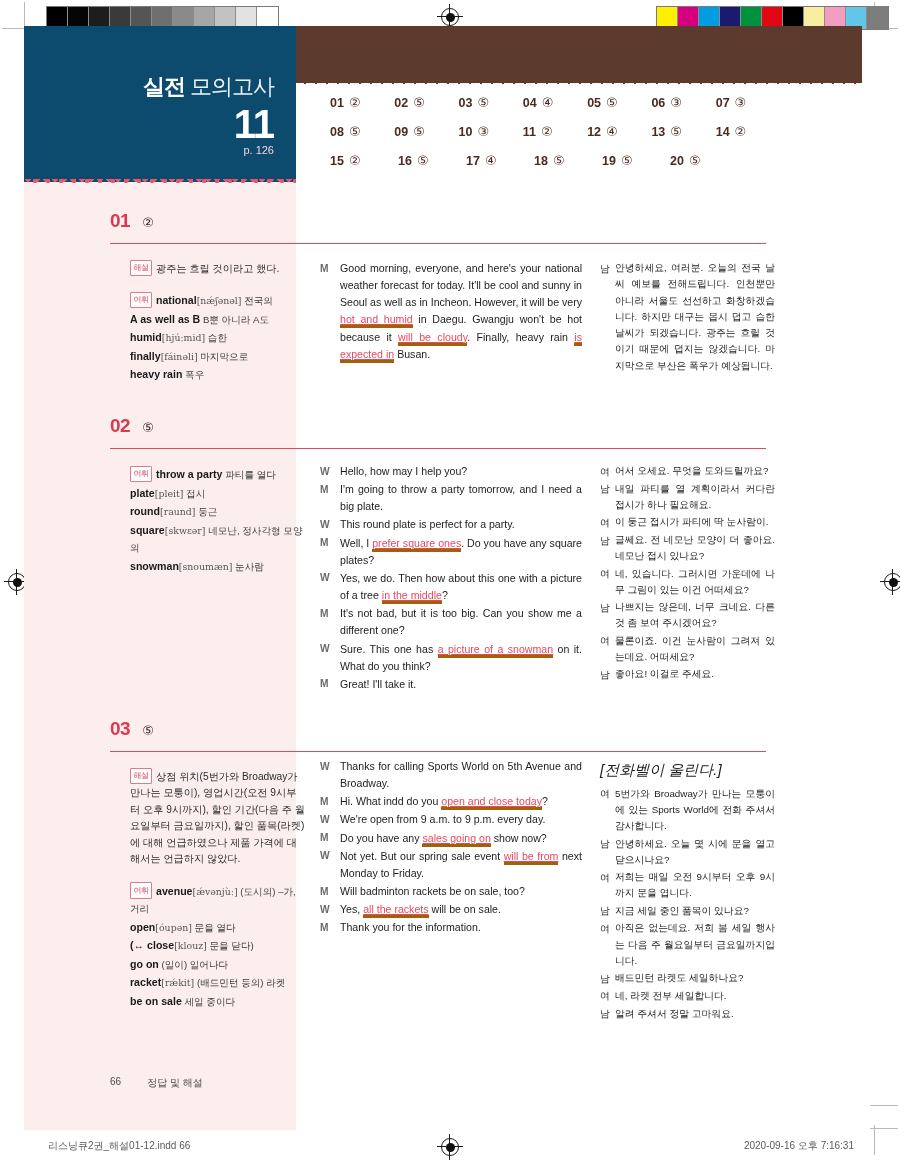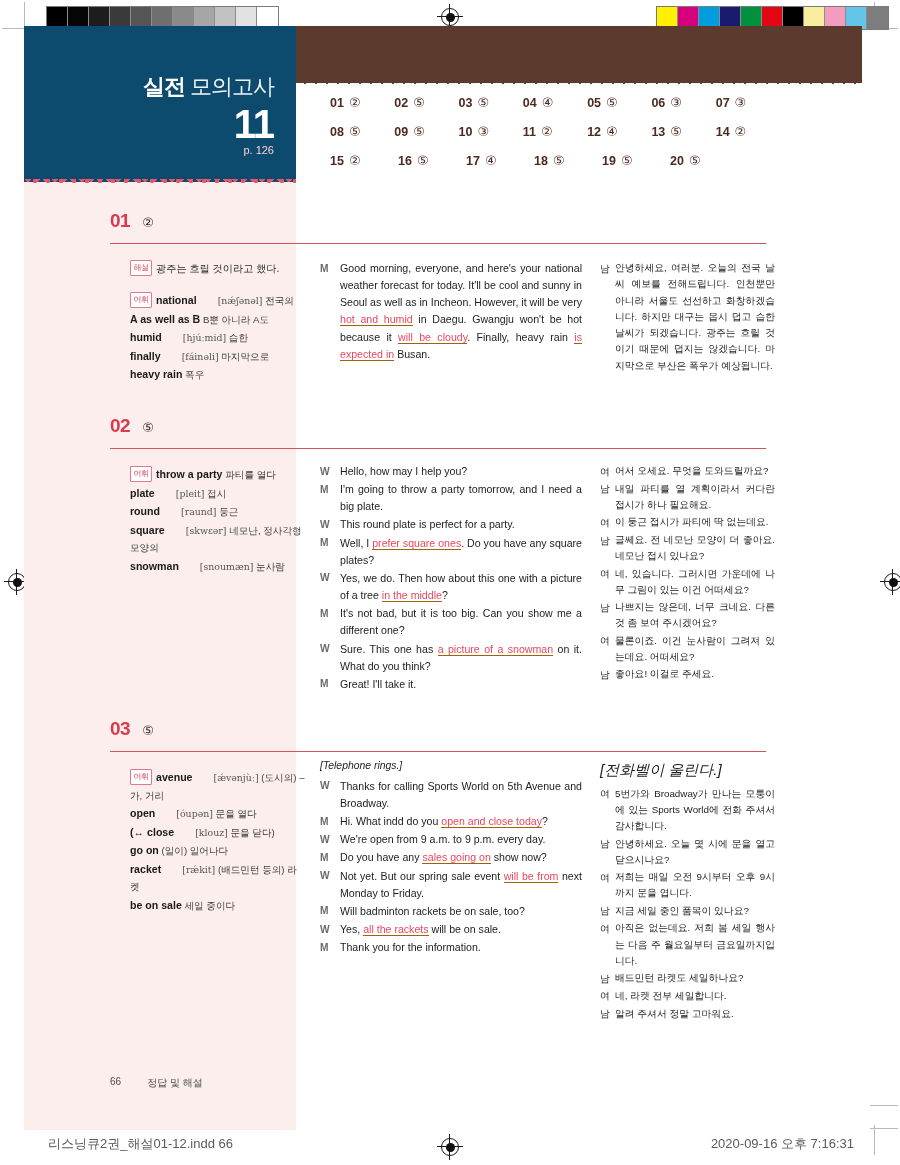--- a/index.html
+++ b/index.html
@@ -66,42 +66,42 @@
   .q-rule{position:absolute;left:110px;right:134px;top:33px;height:1.3px;background:#d8505f;}
 
   
   .expl{position:absolute;left:110px;top:50px;width:175px;font-size:10.2px;color:#2b2b2b;line-height:1.62;margin-left:20px;}
   .badge{display:inline-block;border:1px solid #e2798a;color:#d4465c;background:#fff;
          font-size:8px;padding:0.5px 2.5px;border-radius:1px;margin-right:4px;
          vertical-align:2px;letter-spacing:-.5px;}
   .expl .para{margin:0 0 14px 0;}
   .vocab{margin:0;line-height:1.72;}
   .vocab .w{font-weight:bold;color:#1a1a1a;font-size:10.6px;}
-  .vocab .ipa{font-family:"DejaVu Serif",serif;font-size:9.4px;color:#555;padding-left:21px;}
+  .vocab .ipa{font-family:"DejaVu Serif",serif;font-size:9.4px;color:#555;}
   .vocab .kr{color:#3a3a3a;font-size:9.6px;}
 
   
   .script{position:absolute;left:320px;width:262px;font-size:10.6px;color:#1c1c1c;line-height:1.62;}
   .line{display:flex;margin-bottom:1px;}
   .spk{width:20px;flex:0 0 20px;font-weight:bold;color:#6c6c6c;font-size:10.2px;padding-top:.5px;}
   .txt{flex:1;text-align:justify;}
   .stage{font-style:italic;margin-bottom:3px;font-size:10.4px;}
-  .hl{color:#e8485e;border-bottom:1px solid #a16207;}
+  .hl{color:#e8485e;border-bottom:3px solid #a16207;text-decoration:underline;}
 
   
   .trans{position:absolute;left:600px;width:175px;font-size:9.8px;color:#1c1c1c;line-height:1.66;}
   .trans .line{margin-bottom:1px;}
   .trans .spk{width:15px;flex:0 0 15px;color:#1c1c1c;font-weight:normal;font-size:9.8px;}
   .trans .stage{font-size:15px;}
 
   
   #page-footer{position:absolute;left:110px;bottom:75px;display:flex;gap:26px;
                font-size:10px;color:#4a4a4a;}
   #page-footer .pno{font-weight:normal;}
-  .imprint{position:absolute;bottom:12px;font-size:13px;color:#5a5a5a;}
+  .imprint{position:absolute;bottom:12px;font-size:10px;color:#5a5a5a;}
   #imprint-left{left:48px;}
   #imprint-right{right:46px;}
 </style>
 </head>
 <body>
 
 <div class="page">
 
   <div class="crop-v" style="left:24px;top:2px;height:28px;"></div>
   <div class="crop-v" style="left:874px;top:2px;height:28px;"></div>
@@ -339,21 +339,21 @@
         <div class="line">
           <div class="spk">여</div>
           <div class="txt">어서 오세요. 무엇을 도와드릴까요?</div>
         </div>
         <div class="line">
           <div class="spk">남</div>
           <div class="txt">내일 파티를 열 계획이라서 커다란 접시가 하나 필요해요.</div>
         </div>
         <div class="line">
           <div class="spk">여</div>
-          <div class="txt">이 둥근 접시가 파티에 딱 없는데요.</div>
+          <div class="txt">이 둥근 접시가 파티에 딱 눈사람이.</div>
         </div>
         <div class="line">
           <div class="spk">남</div>
           <div class="txt">글쎄요. 전 네모난 모양이 더 좋아요. 네모난 접시 있나요?</div>
         </div>
         <div class="line">
           <div class="spk">여</div>
           <div class="txt">네, 있습니다. 그러시면 가운데에 나무 그림이 있는 이건 어떠세요?</div>
         </div>
         <div class="line">
@@ -371,24 +371,26 @@
       </div>
   </div>
 
   <div class="q" style="top:718px;">
     <div class="q-head">
       <span class="q-num">03</span>
       <span class="q-ans">⑤</span>
     </div>
     <div class="q-rule"></div>
     <div class="expl">
+      <p class="para">
+        <span class="badge">해설</span><span>상점 위치(5번가와 Broadway가 만나는 모퉁이), 영업시간(오전 9시부터 오후 9시까지), 할인 기간(다음 주 월요일부터 금요일까지), 할인 품목(라켓)에 대해 언급하였으나 제품 가격에 대해서는 언급하지 않았다.</span>
+      </p>
       <div class="vocab" id="q3-vocab"><span class="badge">어휘</span><span class="w">avenue</span><span class="ipa">[ǽvənjùː]</span><span class="kr"> (도시의) –가, 거리</span><br><span class="w">open</span><span class="ipa">[óupən]</span><span class="kr"> 문을 열다</span><br><span class="w">(↔ close</span><span class="ipa">[klouz]</span><span class="kr"> 문을 닫다)</span><br><span class="w">go on</span><span class="kr"> (일이) 일어나다</span><br><span class="w">racket</span><span class="ipa">[rǽkit]</span><span class="kr"> (배드민턴 등의) 라켓</span><br><span class="w">be on sale</span><span class="kr"> 세일 중이다</span></div>
     </div>
     <div class="script" id="q3-script" style="top:40px;">
-      <div class="stage">[Telephone rings.]</div>
       <div id="q3-script-lines">
           <div class="line">
             <div class="spk">W</div>
             <div class="txt"><span>Thanks for calling Sports World on 5th Avenue and Broadway.</span></div>
           </div>
           <div class="line">
             <div class="spk">M</div>
             <div class="txt"><span>Hi. What indd do you </span><span class="hl">open and close today</span><span>?</span></div>
           </div>
           <div class="line">

